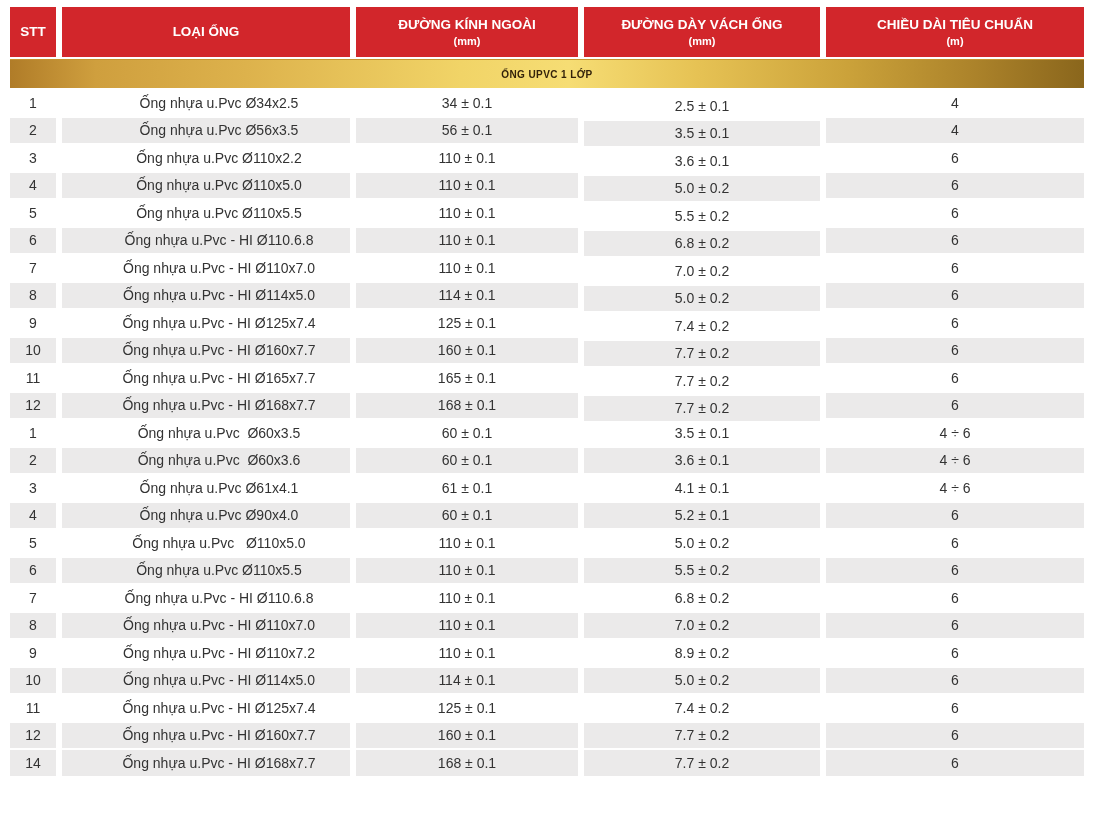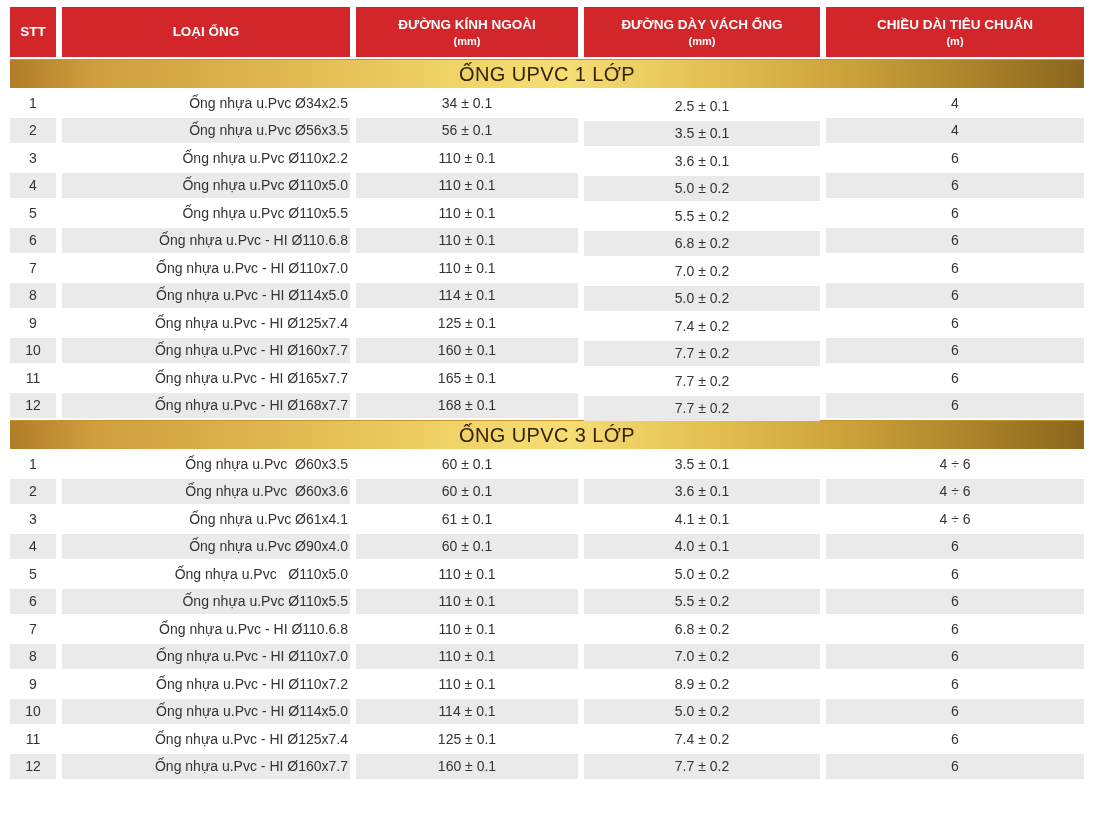--- a/index.html
+++ b/index.html
@@ -35,42 +35,42 @@
     height: 46px;
     padding: 2px 4px;
   }
   thead th .sub { display: block; font-size: 11px; }
 
   tr.band td {
     background: linear-gradient(90deg,
       #b07c28 0%, #cf9f3e 8%, #ddb24c 22%, #f1d467 42%, #f6dd74 52%,
       #e6c254 64%, #cba23a 78%, #ab822a 90%, #8a661c 100%);
     color: #33220a;
-    font-weight: normal;
-    font-size: 20px;
+    font-weight: bold;
+    font-size: 10px;
     letter-spacing: 0.4px;
     text-align: center;
     vertical-align: middle;
     height: 28px;
     border-top: 1px solid #c8922f;
     margin-left: 47px;
   }
 
   tbody td {
     height: 25.5px;
     font-size: 14px;
     color: #333333;
     text-align: center;
     vertical-align: middle;
     background: #ffffff;
     padding: 0 2px;
   }
   tbody tr.even td { background: #ebeaea; }
   tbody td.name {
-    text-align: right;
+    text-align: center;
     padding-left: 28px;
     white-space: pre-wrap;
   }
   
   tbody tr.s0 td:nth-child(4) { transform: translateY(3px); }
 </style>
 </head>
 <body>
 
 <table class="spec">
@@ -184,23 +184,20 @@
         <td>7.7 ± 0.2</td>
         <td>6</td>
       </tr>
       <tr class="even s0">
         <td>12</td>
         <td class="name">Ống nhựa u.Pvc - HI Ø168x7.7</td>
         <td>168 ± 0.1</td>
         <td>7.7 ± 0.2</td>
         <td>6</td>
       </tr>
-      <tr class="band">
-        <td colspan="5">ỐNG UPVC 3 LỚP</td>
-      </tr>
       <tr class="odd s1">
         <td>1</td>
         <td class="name">Ống nhựa u.Pvc  Ø60x3.5</td>
         <td>60 ± 0.1</td>
         <td>3.5 ± 0.1</td>
         <td>4 ÷ 6</td>
       </tr>
       <tr class="even s1">
         <td>2</td>
         <td class="name">Ống nhựa u.Pvc  Ø60x3.6</td>
@@ -212,21 +209,21 @@
         <td>3</td>
         <td class="name">Ống nhựa u.Pvc Ø61x4.1</td>
         <td>61 ± 0.1</td>
         <td>4.1 ± 0.1</td>
         <td>4 ÷ 6</td>
       </tr>
       <tr class="even s1">
         <td>4</td>
         <td class="name">Ống nhựa u.Pvc Ø90x4.0</td>
         <td>60 ± 0.1</td>
-        <td>4.0 ± 0.1</td>
+        <td>5.2 ± 0.1</td>
         <td>6</td>
       </tr>
       <tr class="odd s1">
         <td>5</td>
         <td class="name">Ống nhựa u.Pvc   Ø110x5.0</td>
         <td>110 ± 0.1</td>
         <td>5.0 ± 0.2</td>
         <td>6</td>
       </tr>
       <tr class="even s1">
@@ -271,14 +268,21 @@
         <td>7.4 ± 0.2</td>
         <td>6</td>
       </tr>
       <tr class="even s1">
         <td>12</td>
         <td class="name">Ống nhựa u.Pvc - HI Ø160x7.7</td>
         <td>160 ± 0.1</td>
         <td>7.7 ± 0.2</td>
         <td>6</td>
       </tr>
+      <tr class="even s1">
+        <td>14</td>
+        <td class="name">Ống nhựa u.Pvc - HI Ø168x7.7</td>
+        <td>168 ± 0.1</td>
+        <td>7.7 ± 0.2</td>
+        <td>6</td>
+      </tr>
     </tbody>
 </table>
 
 </body></html>

